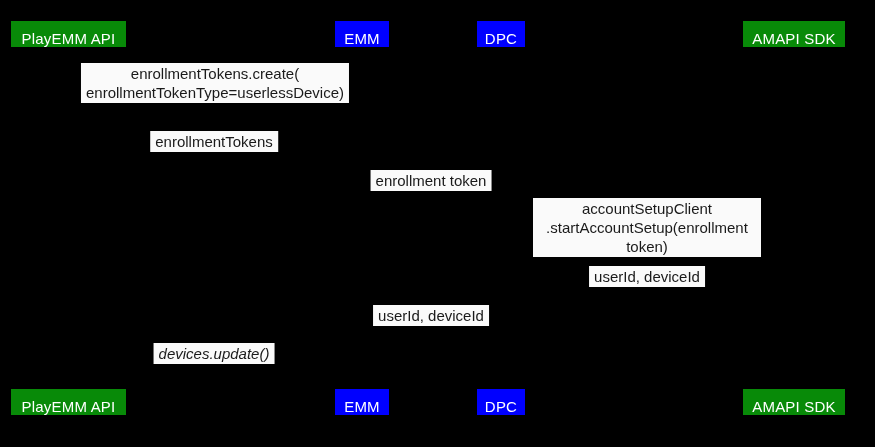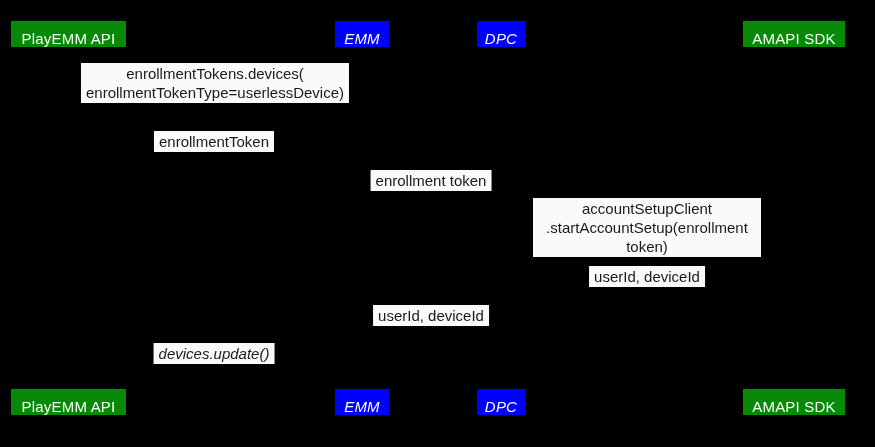--- a/index.html
+++ b/index.html
@@ -18,21 +18,21 @@
   .actor {
     position: absolute;
     height: 26px;
     line-height: 36px;
     text-align: center;
     color: var(--actor-text, #fff);
     font-size: 15px;
     letter-spacing: 0.2px;
   }
   .actor.green { background: var(--green, #088a08); }
-  .actor.blue  { background: var(--blue, #0000ff); font-style: italic; }
+  .actor.blue  { background: var(--blue, #0000ff); }
   .msg {
     position: absolute;
     transform: translateX(-50%);
     background: var(--label-bg, #fafafa);
     color: var(--label-text, #1a1a1a);
     font-size: 15px;
     line-height: 19px;
     padding: 1px 5px;
     white-space: pre-line;
     text-align: center;
@@ -41,23 +41,23 @@
 </head>
 <body>
 
 <div class="canvas">
 
   <div class="actor green" style="left:11px;  top:21px; width:115px;">PlayEMM API</div>
   <div class="actor blue" style="left:335px; top:21px; width:54px;">EMM</div>
   <div class="actor blue" style="left:477px; top:21px; width:48px;">DPC</div>
   <div class="actor green" style="left:743px; top:21px; width:102px;">AMAPI SDK</div>
 
-  <div class="msg" style="left:215px; top:63px;">enrollmentTokens.devices(
+  <div class="msg" style="left:215px; top:63px;">enrollmentTokens.create(
 enrollmentTokenType=userlessDevice)</div>
-  <div class="msg" style="left:214px; top:131px;">enrollmentToken</div>
+  <div class="msg" style="left:214px; top:131px;">enrollmentTokens</div>
   <div class="msg" style="left:431px; top:170px;">enrollment token</div>
   <div class="msg" style="left:647px; top:198px;">accountSetupClient
 .startAccountSetup(enrollment token)</div>
   <div class="msg" style="left:647px; top:266px;">userId, deviceId</div>
   <div class="msg" style="left:431px; top:305px;">userId, deviceId</div>
   <div class="msg" style="left:214px; top:343px;font-style:italic;">devices.update()</div>
 
   <div class="actor green" style="left:11px;  top:389px; width:115px;">PlayEMM API</div>
   <div class="actor blue" style="left:335px; top:389px; width:54px;">EMM</div>
   <div class="actor blue" style="left:477px; top:389px; width:48px;">DPC</div>

